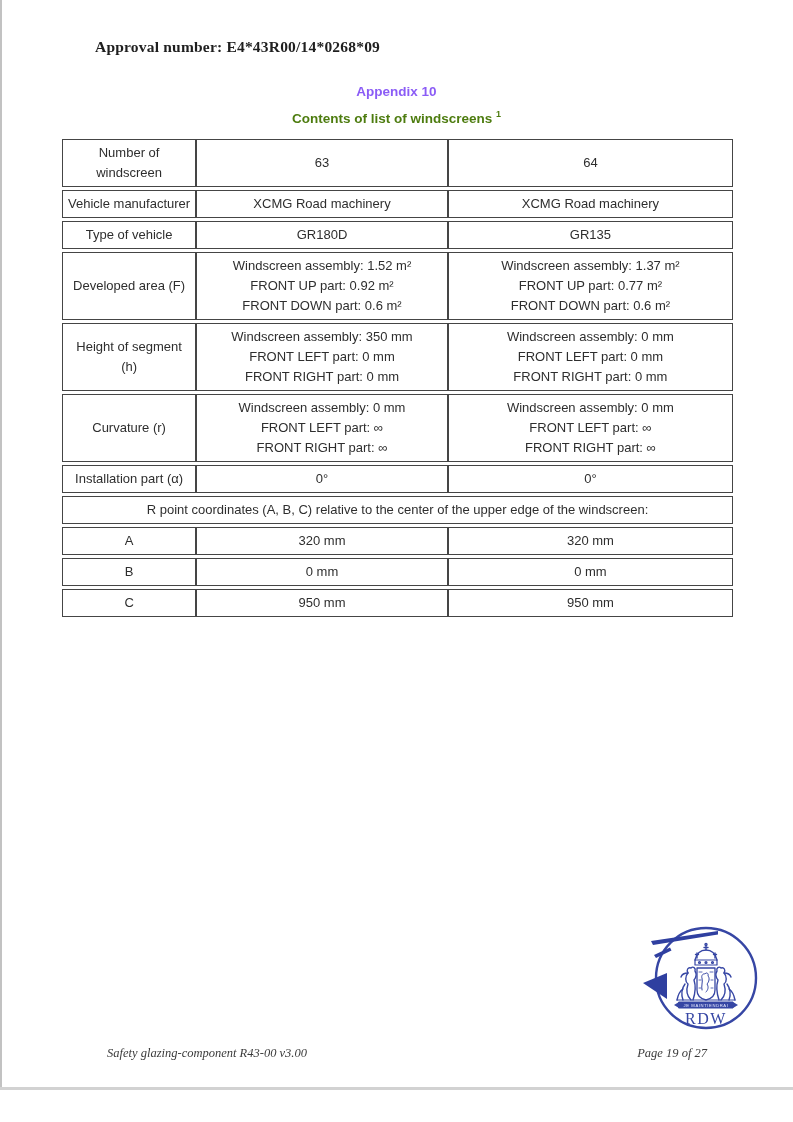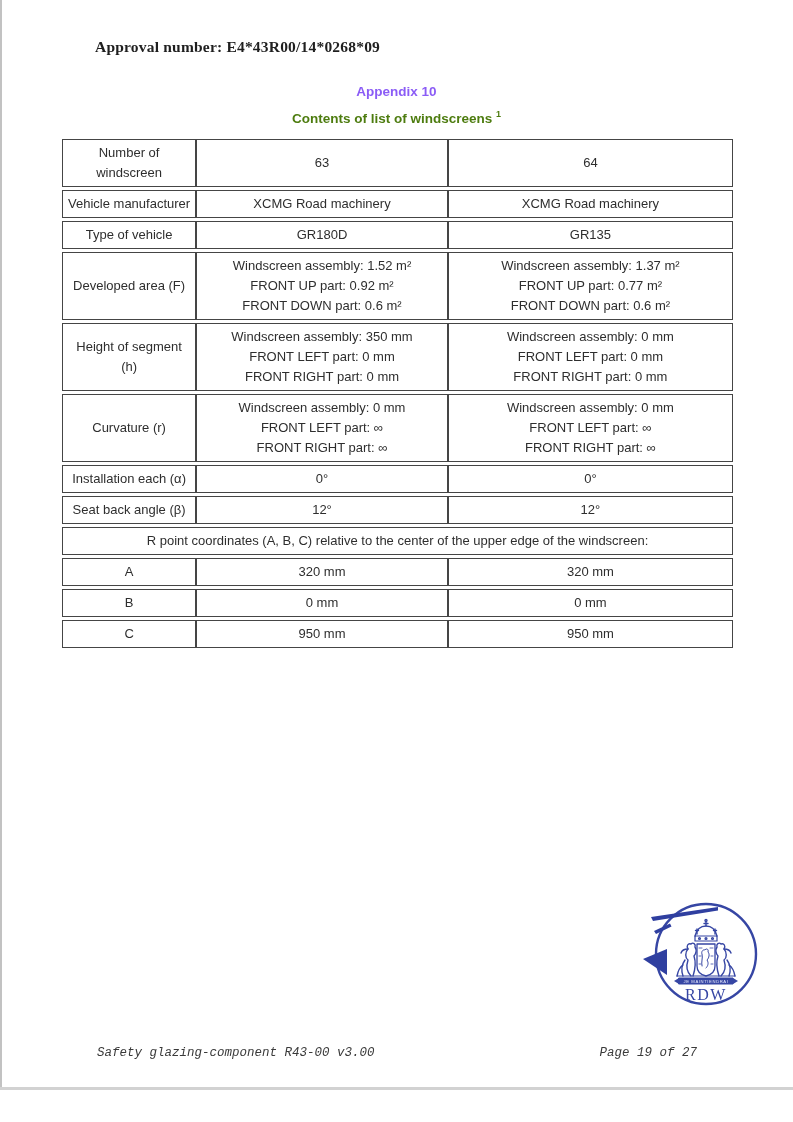--- a/index.html
+++ b/index.html
@@ -37,27 +37,27 @@
     padding:3px 4px;
     text-align:center;
     vertical-align:middle;
     overflow:hidden;
   }
   td.full-left{text-align:left;padding-left:5px;}
   td.full-center{text-align:center;}
   .multiline{white-space:pre-line;margin-left:35px;}
 
   .footer{
-    position:absolute;left:97px;top:1046px;width:600px;
+    position:absolute;left:107px;top:1046px;width:600px;
     display:flex;justify-content:space-between;
-    font-family:Liberation Mono, monospace;font-style:italic;
+    font-family:Liberation Serif, serif;font-style:italic;
     font-size:12.5px;color:#3a3a3a;
   }
 
-  .stamp{position:absolute;left:625px;top:892px;width:150px;height:125px;}
+  .stamp{position:absolute;left:625px;top:916px;width:150px;height:125px;}
 </style>
 </head>
 <body>
 
 <div class="page">
 
   <div class="edge-left"></div>
   <div class="edge-bottom"></div>
 
   <div class="approval">Approval number: E4*43R00/14*0268*09</div>
@@ -110,28 +110,23 @@
       <tr>
         <td>Curvature (r)</td>
         <td class="multiline">Windscreen assembly: 0 mm
 FRONT LEFT part: ∞
 FRONT RIGHT part: ∞</td>
         <td class="multiline">Windscreen assembly: 0 mm
 FRONT LEFT part: ∞
 FRONT RIGHT part: ∞</td>
       </tr>
       <tr>
-        <td>Installation each (α)</td>
+        <td>Installation part (α)</td>
         <td>0°</td>
         <td>0°</td>
-      </tr>
-      <tr>
-        <td>Seat back angle (β)</td>
-        <td>12°</td>
-        <td>12°</td>
       </tr>
       <tr>
         <td colspan="3" class="full-center">R point coordinates (A, B, C) relative to the center of the upper edge of the windscreen:</td>
       </tr>
       <tr>
         <td>A</td>
         <td>320 mm</td>
         <td>320 mm</td>
       </tr>
       <tr>

